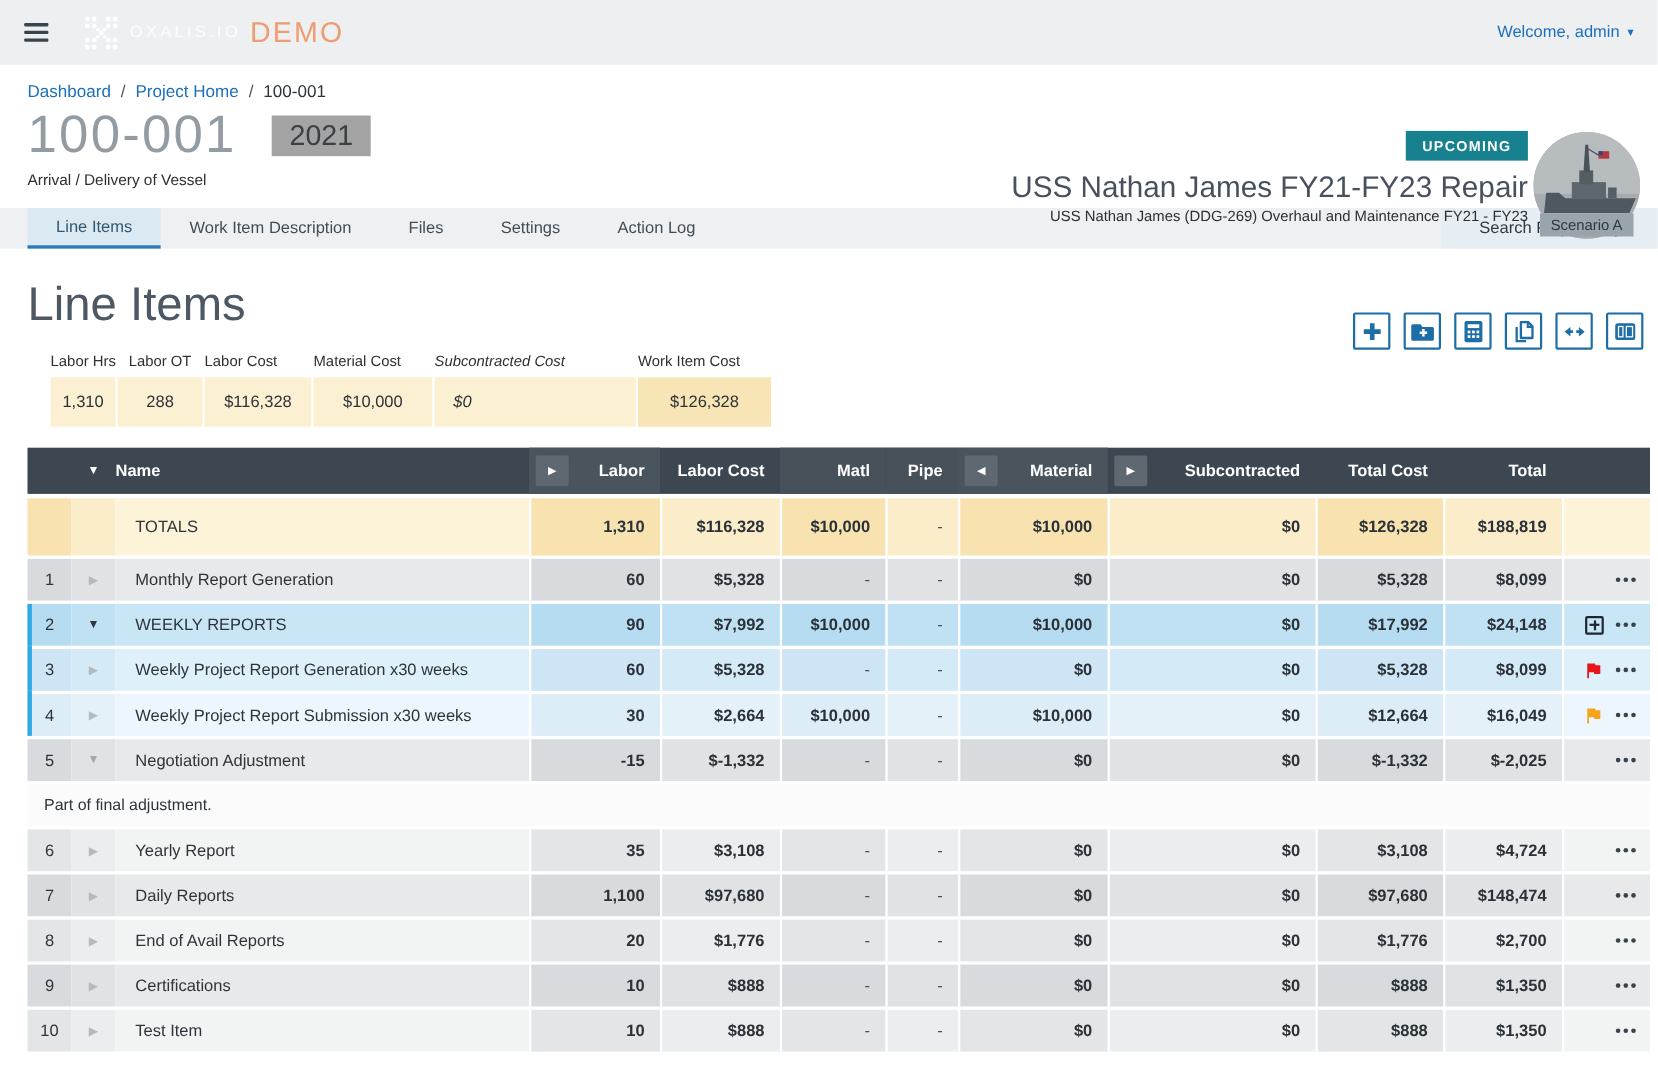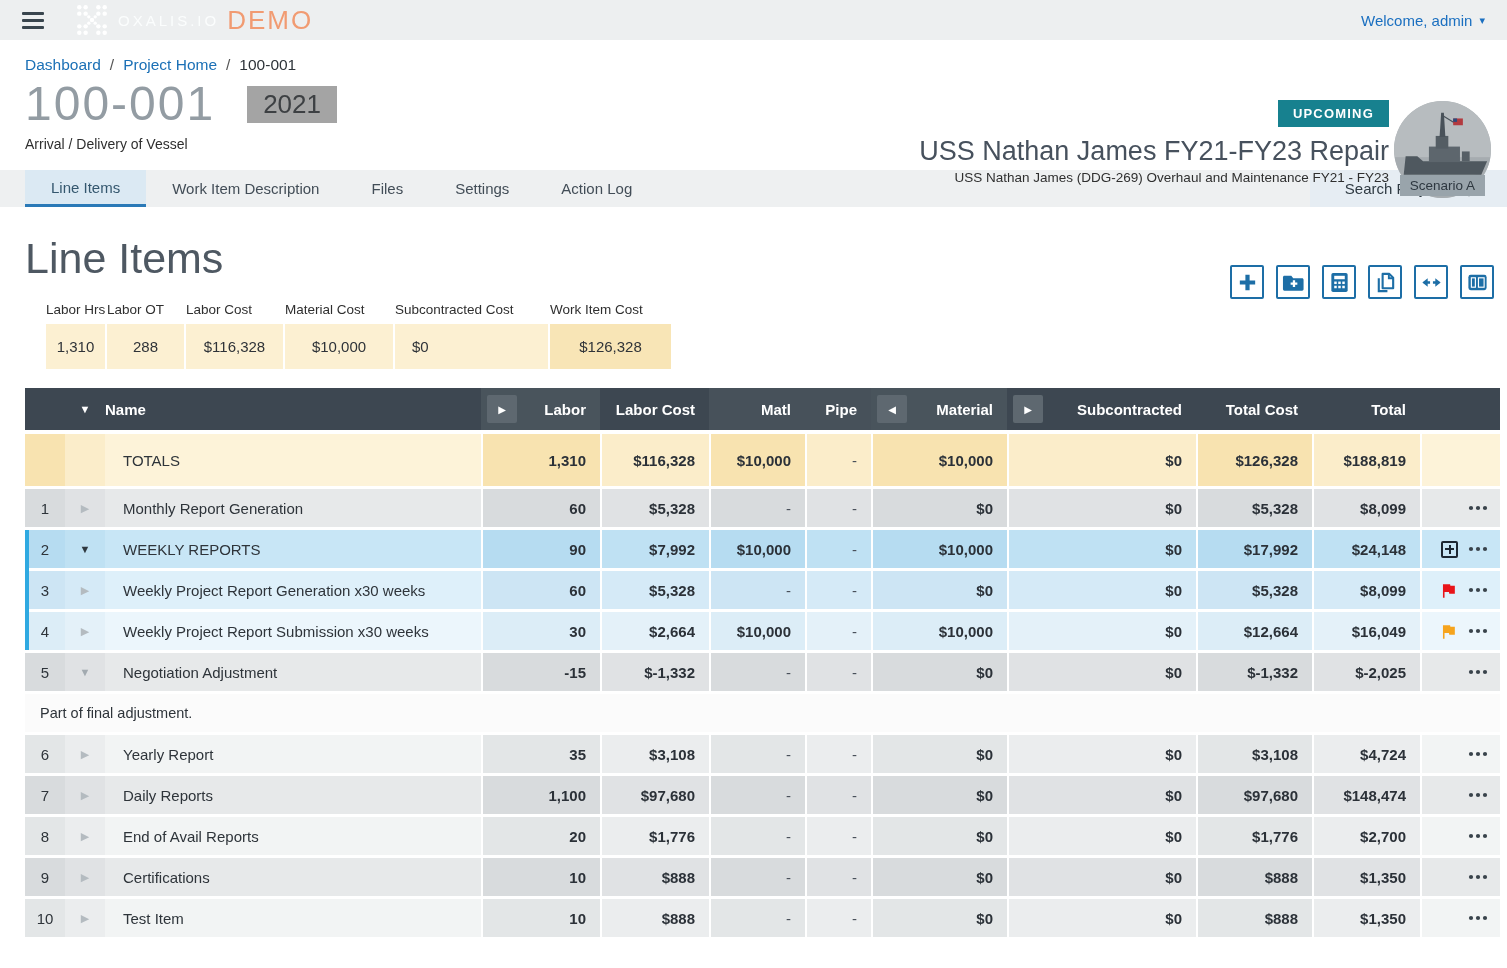--- a/index.html
+++ b/index.html
@@ -1,21 +1,21 @@
 <!DOCTYPE html>
 <html><head>
 <meta charset="utf-8">
 <style>
   * { box-sizing: border-box; margin: 0; padding: 0; }
   html,body { width:1507px; height:968px; overflow:hidden; }
   body { font-family:"Liberation Sans","DejaVu Sans",sans-serif; background:#fff; color:#2e343a; }
   .page { position:relative; width:1507px; height:968px; }
 
   
-  .topbar { height:40px; background:#edeff0; display:flex; align-items:center; padding:0 22px; }
+  .topbar { height:59px; background:#edeff0; display:flex; align-items:center; padding:0 22px; }
   .hamburger { width:22px; cursor:pointer; }
   .hamburger span { display:block; height:3px; background:#39454e; margin:4px 0; border-radius:1px; }
   .logo { display:flex; align-items:center; margin-left:30px; }
   .logo-text { color:#fbfdfd; font-size:15px; letter-spacing:3px; margin-left:8px; font-weight:400; }
   .logo-demo { color:#f19b72; font-size:26px; font-weight:300; letter-spacing:2px; margin-left:8px; }
   .welcome { margin-left:auto; color:#1a6fc0; font-size:15px; cursor:pointer; display:flex; align-items:center; gap:7px; }
   .welcome .caret { font-size:11px; }
 
   
   .proj-header { position:relative; height:130px; padding:16px 25px 0 25px; background:#fff; }
@@ -254,33 +254,33 @@
           <rect x="13.6" y="7.7" width="4.7" height="8.6" fill="#1d6ea6"></rect>
         </svg>
       </div>
     </div>
 
     <div class="summary" id="summary-slot">
         <div class="card" style="width: 80px; padding-left: 21px;">
           <div class="lbl">Labor Hrs</div>
           <div class="val">1,310</div>
         </div>
-        <div class="card" style="width: 77px;">
+        <div class="card" style="width: 77px; text-align: center;">
           <div class="lbl">Labor OT</div>
           <div class="val">288</div>
         </div>
         <div class="card" style="width: 97px;">
           <div class="lbl">Labor Cost</div>
           <div class="val">$116,328</div>
         </div>
         <div class="card" style="width: 108px;">
           <div class="lbl">Material Cost</div>
           <div class="val">$10,000</div>
         </div>
-        <div class="card left" style="width: 153px;">
+        <div class="card left" style="width: 183px; font-style: italic;">
           <div class="lbl">Subcontracted Cost</div>
           <div class="val">$0</div>
         </div>
         <div class="card hi" style="width: 121px;">
           <div class="lbl">Work Item Cost</div>
           <div class="val">$126,328</div>
         </div>
       </div>
 
     <div class="table">

